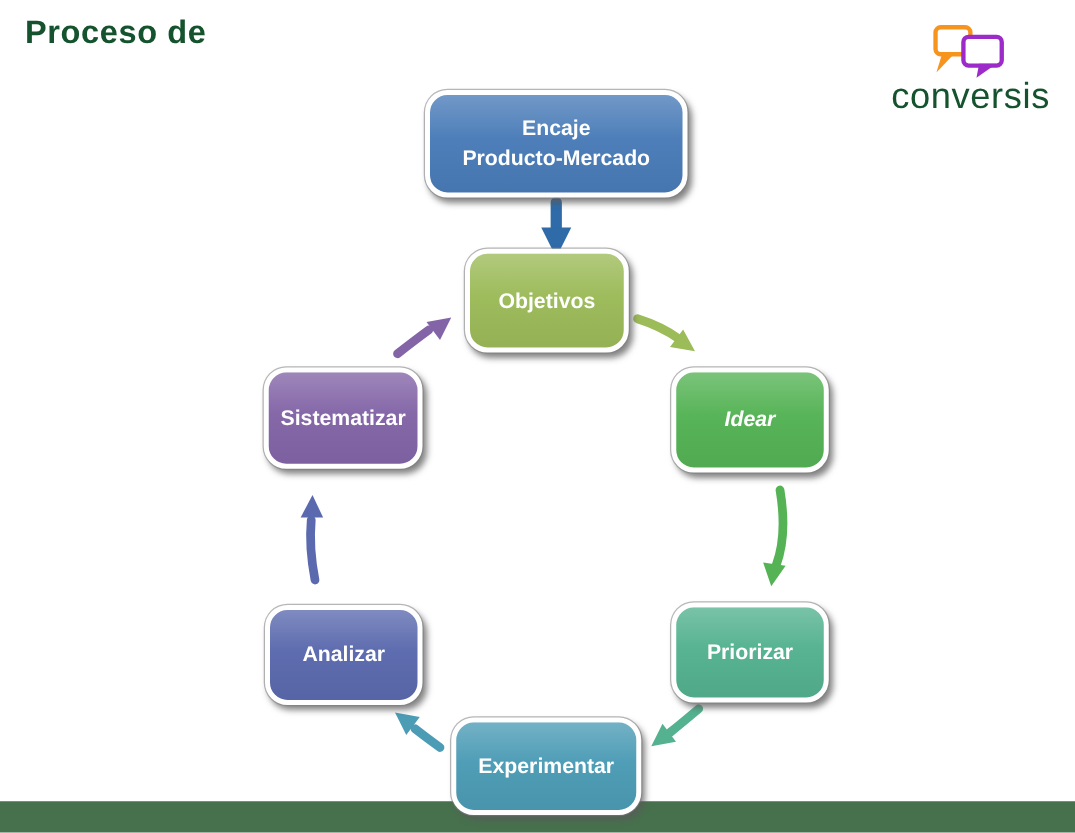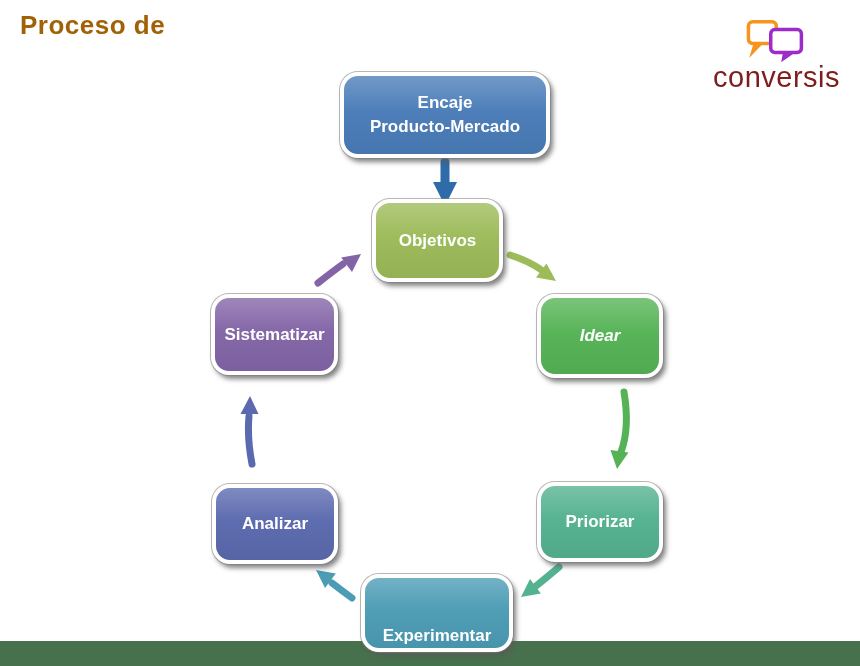--- a/index.html
+++ b/index.html
@@ -54,36 +54,36 @@
   .n-analizar      { left: 212px; top: 484px; width: 126px; height: 80px; }
   .n-sistematizar  { left: 211px; top: 294px; width: 127px; height: 81px; }
 </style>
 </head>
 <body>
 
 <div class="canvas">
 
   <div class="bottom-bar" style="background-color: rgb(71, 113, 77);"></div>
 
-  <div class="title" style="color: #a16207;">
+  <div class="title" style="color: #14532d;">
     <div class="t1">Proceso de</div>
   </div>
 
   <div class="logo" style="background-color: rgb(255, 255, 255);">
     <svg width="78" height="46" viewBox="0 0 110 66">
       <g style="color: rgb(247, 148, 29);">
         <rect class="bubble-outline" x="14" y="4" width="40" height="31" rx="6"></rect>
         <path class="bubble-tail" d="M 22 33 L 15 56 L 36 34 Z"></path>
       </g>
       <g style="color: rgb(156, 43, 201);">
         <rect class="bubble-outline-white" x="46" y="15" width="44" height="33" rx="6"></rect>
         <path class="bubble-tail" d="M 64 46 L 84 46 L 61 62 Z"></path>
       </g>
     </svg>
-    <div class="logo-text" style="color: #7f1d1d;">conversis</div>
+    <div class="logo-text" style="color: #14532d;">conversis</div>
   </div>
 
   <svg class="arrows" width="860" height="666" viewBox="0 0 860 666">
     <g style="color: rgb(46, 107, 168);">
       <path class="arrow-line" stroke-width="9" d="M 445 162 L 445 184"></path>
       <path class="arrow-head" d="M 433 182 L 457 182 L 445 206 Z"></path>
     </g>
     <g style="color: rgb(156, 187, 89);">
       <path class="arrow-line" stroke-width="7" d="M 510 255 Q 529 261 543 271"></path>
       <path class="arrow-head" d="M 556 281 L 536 277.5 L 546.5 263.5 Z"></path>
@@ -116,21 +116,21 @@
   </div>
   <div class="node n-objetivos" style="background-color: rgb(156, 187, 89); text-align: right;">
     <span>Objetivos</span>
   </div>
   <div class="node n-idear" style="background-color: rgb(85, 179, 85); font-style: italic;">
     <span>Idear</span>
   </div>
   <div class="node n-priorizar" style="background-color: rgb(84, 178, 144); justify-content: center;">
     <span>Priorizar</span>
   </div>
-  <div class="node n-experimentar" style="background-color: rgb(76, 156, 181); align-items: flex-end;">
+  <div class="node n-experimentar" style="background-color: rgb(76, 156, 181);">
     <span>Experimentar</span>
   </div>
   <div class="node n-sistematizar" style="background-color: rgb(131, 101, 167);">
     <span>Sistematizar</span>
   </div>
   <div class="node n-analizar" style="background-color: rgb(91, 106, 174);">
     <span>Analizar</span>
   </div>
 
 </div>

